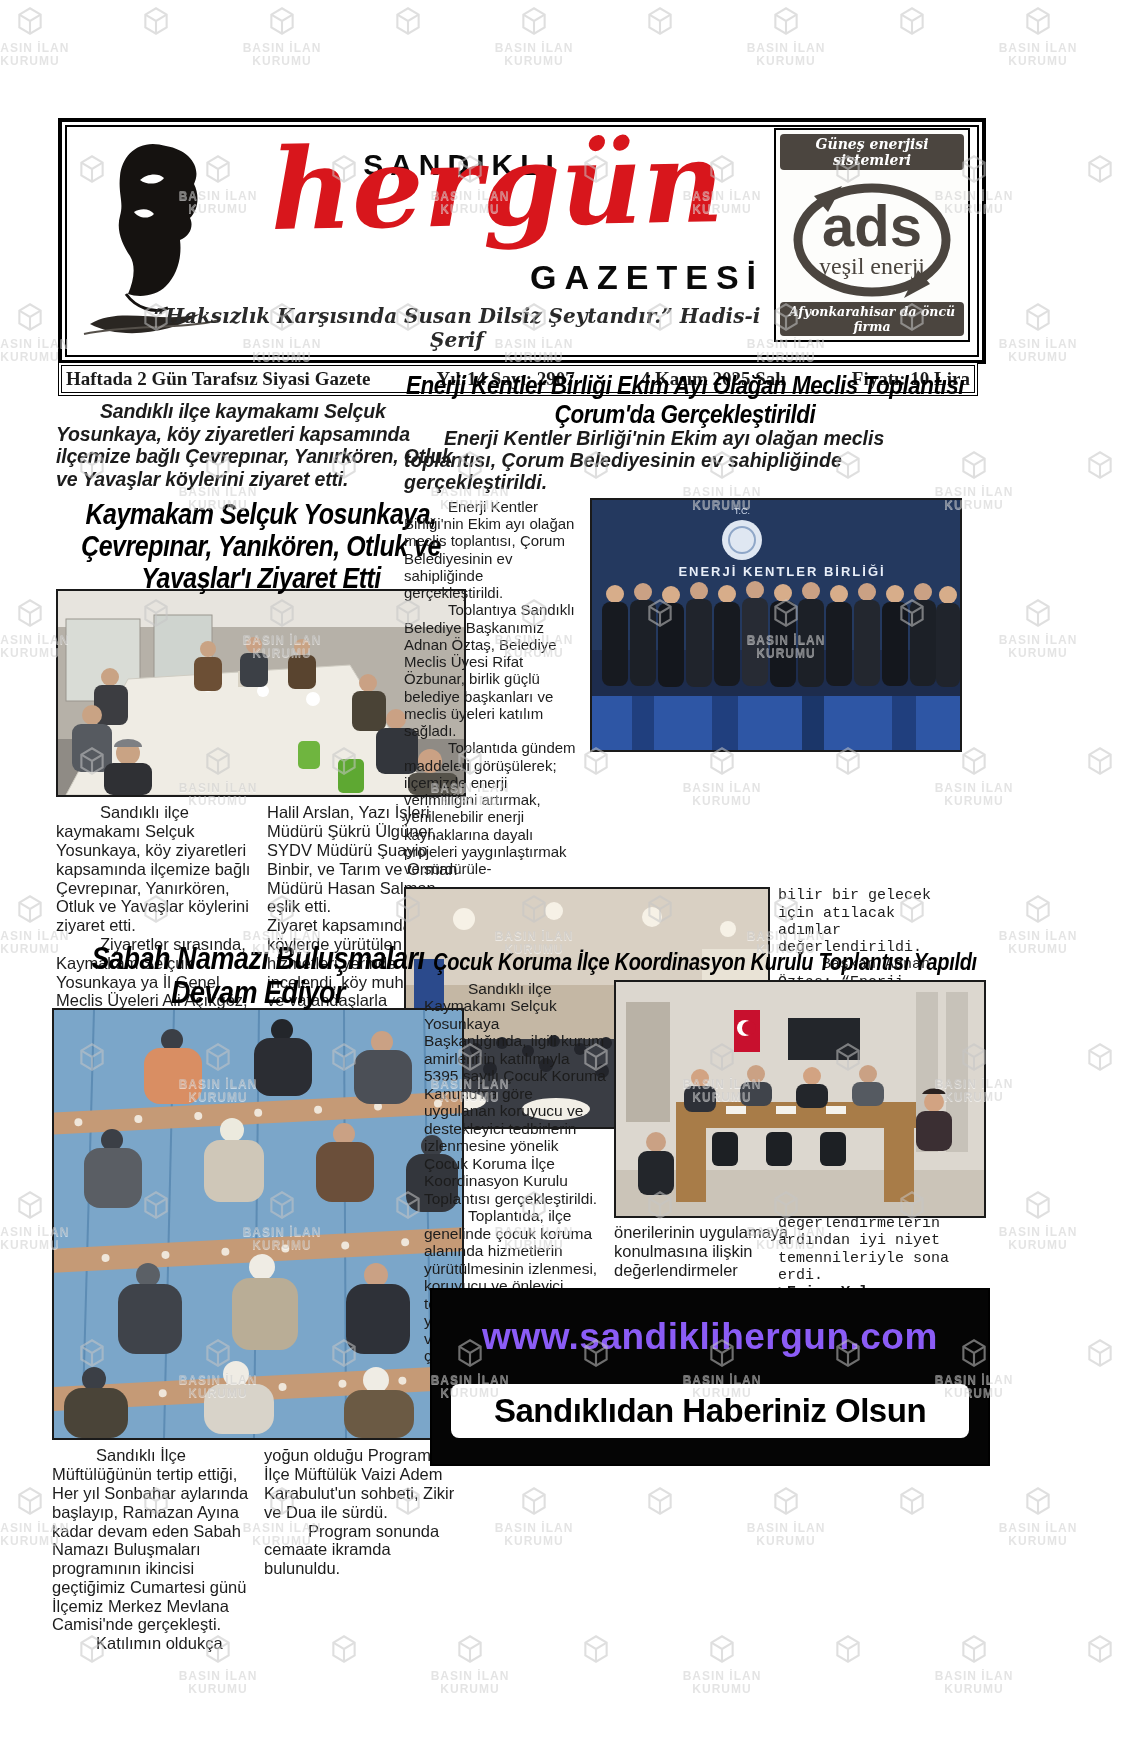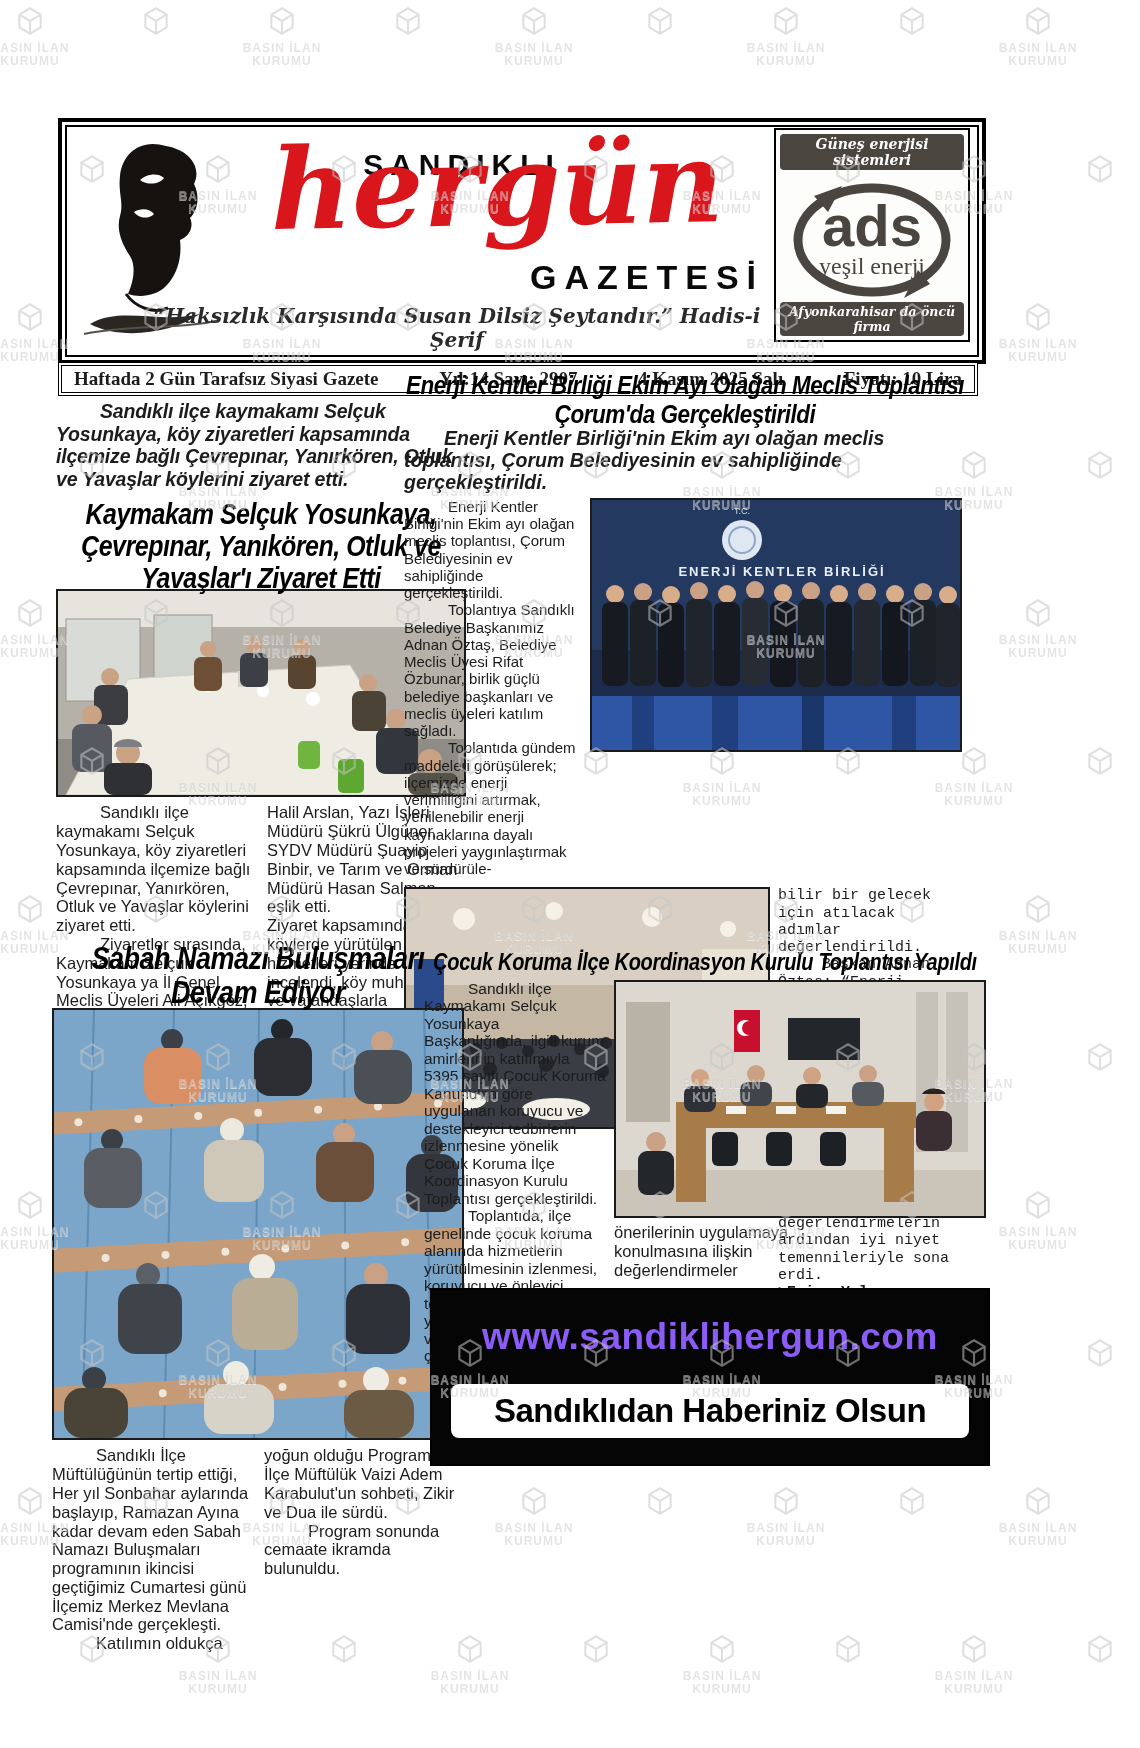--- a/index.html
+++ b/index.html
@@ -26,21 +26,21 @@
      font-family:"DejaVu Serif",serif;font-style:italic;font-weight:bold;font-size:20px;color:#2a2a2a;}
   
   .ad-panel{position:absolute;right:12px;top:6px;width:192px;height:210px;border:2px solid #000;background:#fdfdfb;}
   .ad-band{margin:4px;background:#4b453f;color:#fff;border-radius:4px;text-align:center;
      font-family:"DejaVu Serif",serif;font-style:italic;font-weight:bold;font-size:14px;padding:2px 1px;}
   .ad-band.small{font-size:12.5px;position:absolute;left:0;right:0;bottom:0;}
   .ad-logo{display:block;margin:0 auto;}
   
   .infobar{position:absolute;left:58px;top:362px;width:920px;height:34px;z-index:2;
      border:4px double #000;background:#fff;display:flex;align-items:center;justify-content:space-between;
-     font-family:"Liberation Serif",serif;font-weight:bold;font-size:19px;padding:0 12px;box-sizing:border-box;}
+     font-family:"Liberation Serif",serif;font-weight:bold;font-size:19px;padding:0 4px;box-sizing:border-box;}
   
   .story{position:absolute;z-index:2;}
   .intro{font-weight:bold;font-style:italic;font-size:19.5px;line-height:1.16;text-indent:44px;
      letter-spacing:-.2px;margin:0;}
   .headline{font-weight:bold;font-style:italic;text-align:center;line-height:1.08;color:#000;
      letter-spacing:-.5px;transform:scaleY(1.18);transform-origin:center top;margin:0;}
   .hl-kaymakam{font-size:25px;margin-top:8px;}
   .hl-enerji{font-size:22.5px;}
   .hl-sabah{font-size:27px;}
   .hl-cocuk{font-size:20px;white-space:nowrap;letter-spacing:-.3px;}

